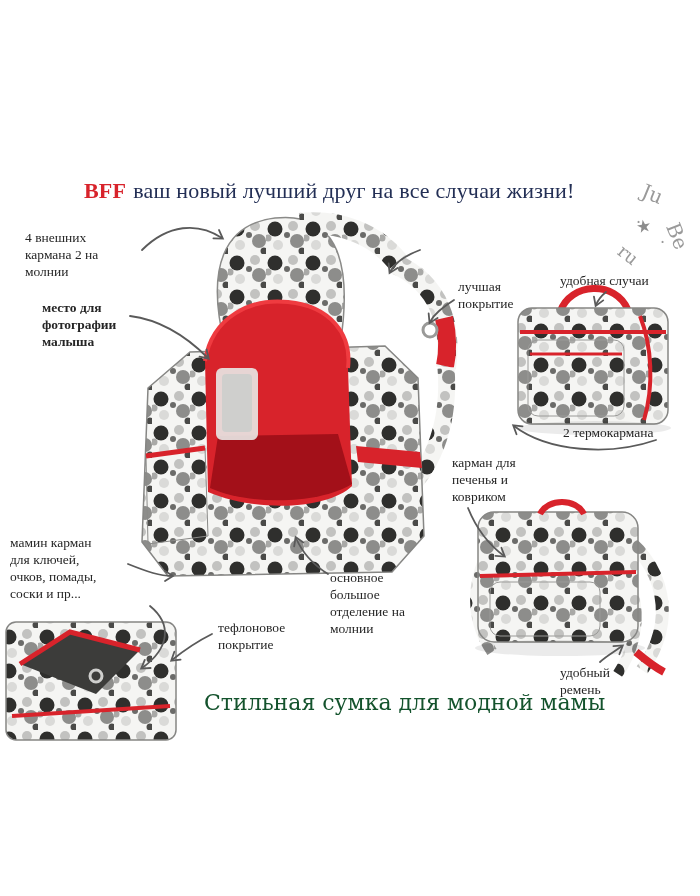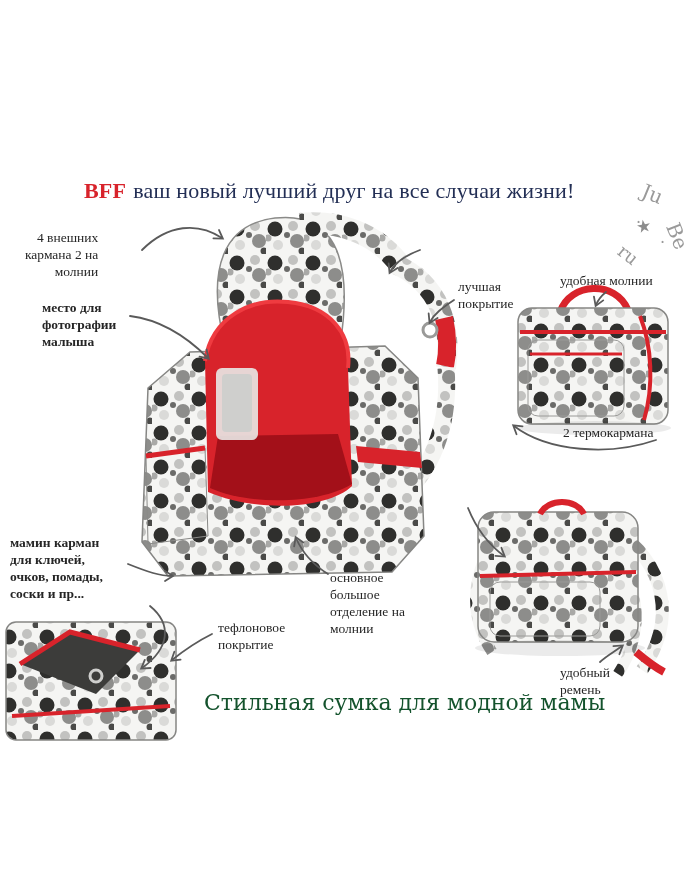--- a/index.html
+++ b/index.html
@@ -9,28 +9,28 @@
   .art { position:absolute; left:0; top:0; width:700px; height:896px; pointer-events:none; }
 
   .title { position:absolute; left:84px; top:162px; font-family:"Liberation Serif", serif;
            font-size:22px; white-space:nowrap; letter-spacing:0.2px; }
   .title .brand { color:#d8232b; font-weight:700; margin-right:7px; }
   .title .rest  { color:#232f55; }
 
   .label { position:absolute; font-family:"Liberation Serif", serif; font-size:13.5px;
            line-height:1.26; color:#262626; white-space:pre-line; }
 
-  .lbl-outer-pockets   { left:25px;  top:213px;text-align:right; }
+  .lbl-outer-pockets   { left:25px;  top:213px; }
   .lbl-photo-spot      { left:42px;  top:283px;font-weight:bold; }
   .lbl-removable       { left:425px; top:205px; }
   .lbl-hardware        { left:458px; top:262px; }
   .lbl-handle          { left:560px; top:256px; white-space:nowrap; }
   .lbl-thermo          { left:563px; top:408px; white-space:nowrap; }
   .lbl-cookie          { left:452px; top:438px; }
-  .lbl-mom-pocket      { left:10px;  top:518px;font-weight:bold; }
+  .lbl-mom-pocket      { left:10px;  top:518px; }
   .lbl-main-comp       { left:330px; top:553px; }
   .lbl-teflon          { left:218px; top:603px; }
   .lbl-strap           { left:560px; top:648px; }
 
   .tagline { position:absolute; left:204px; top:674px; font-family:"DejaVu Serif", serif;
              font-size:22px; color:#14532d; white-space:nowrap; }
 
   .logo { position:absolute; left:612px; top:168px; width:88px; height:110px;
           color:#9a9a9a; font-family:"DejaVu Serif", serif; }
   .logo span { position:absolute; display:block; }
@@ -150,22 +150,25 @@
   </div>
 
   <div class="label lbl-outer-pockets">4 внешних
 кармана 2 на
 молнии</div>
   <div class="label lbl-photo-spot">место для
 фотографии
 малыша</div>
   <div class="label lbl-hardware">лучшая
 покрытие</div>
-  <div class="label lbl-handle">удобная молнии</div>
+  <div class="label lbl-handle">удобная случаи</div>
   <div class="label lbl-thermo">2 термокармана</div>
+  <div class="label lbl-cookie">карман для
+печенья и
+ковриком</div>
   <div class="label lbl-mom-pocket">мамин карман
 для ключей,
 очков, помады,
 соски и пр...</div>
   <div class="label lbl-main-comp">основное
 большое
 отделение на
 молнии</div>
   <div class="label lbl-teflon">тефлоновое
 покрытие</div>

